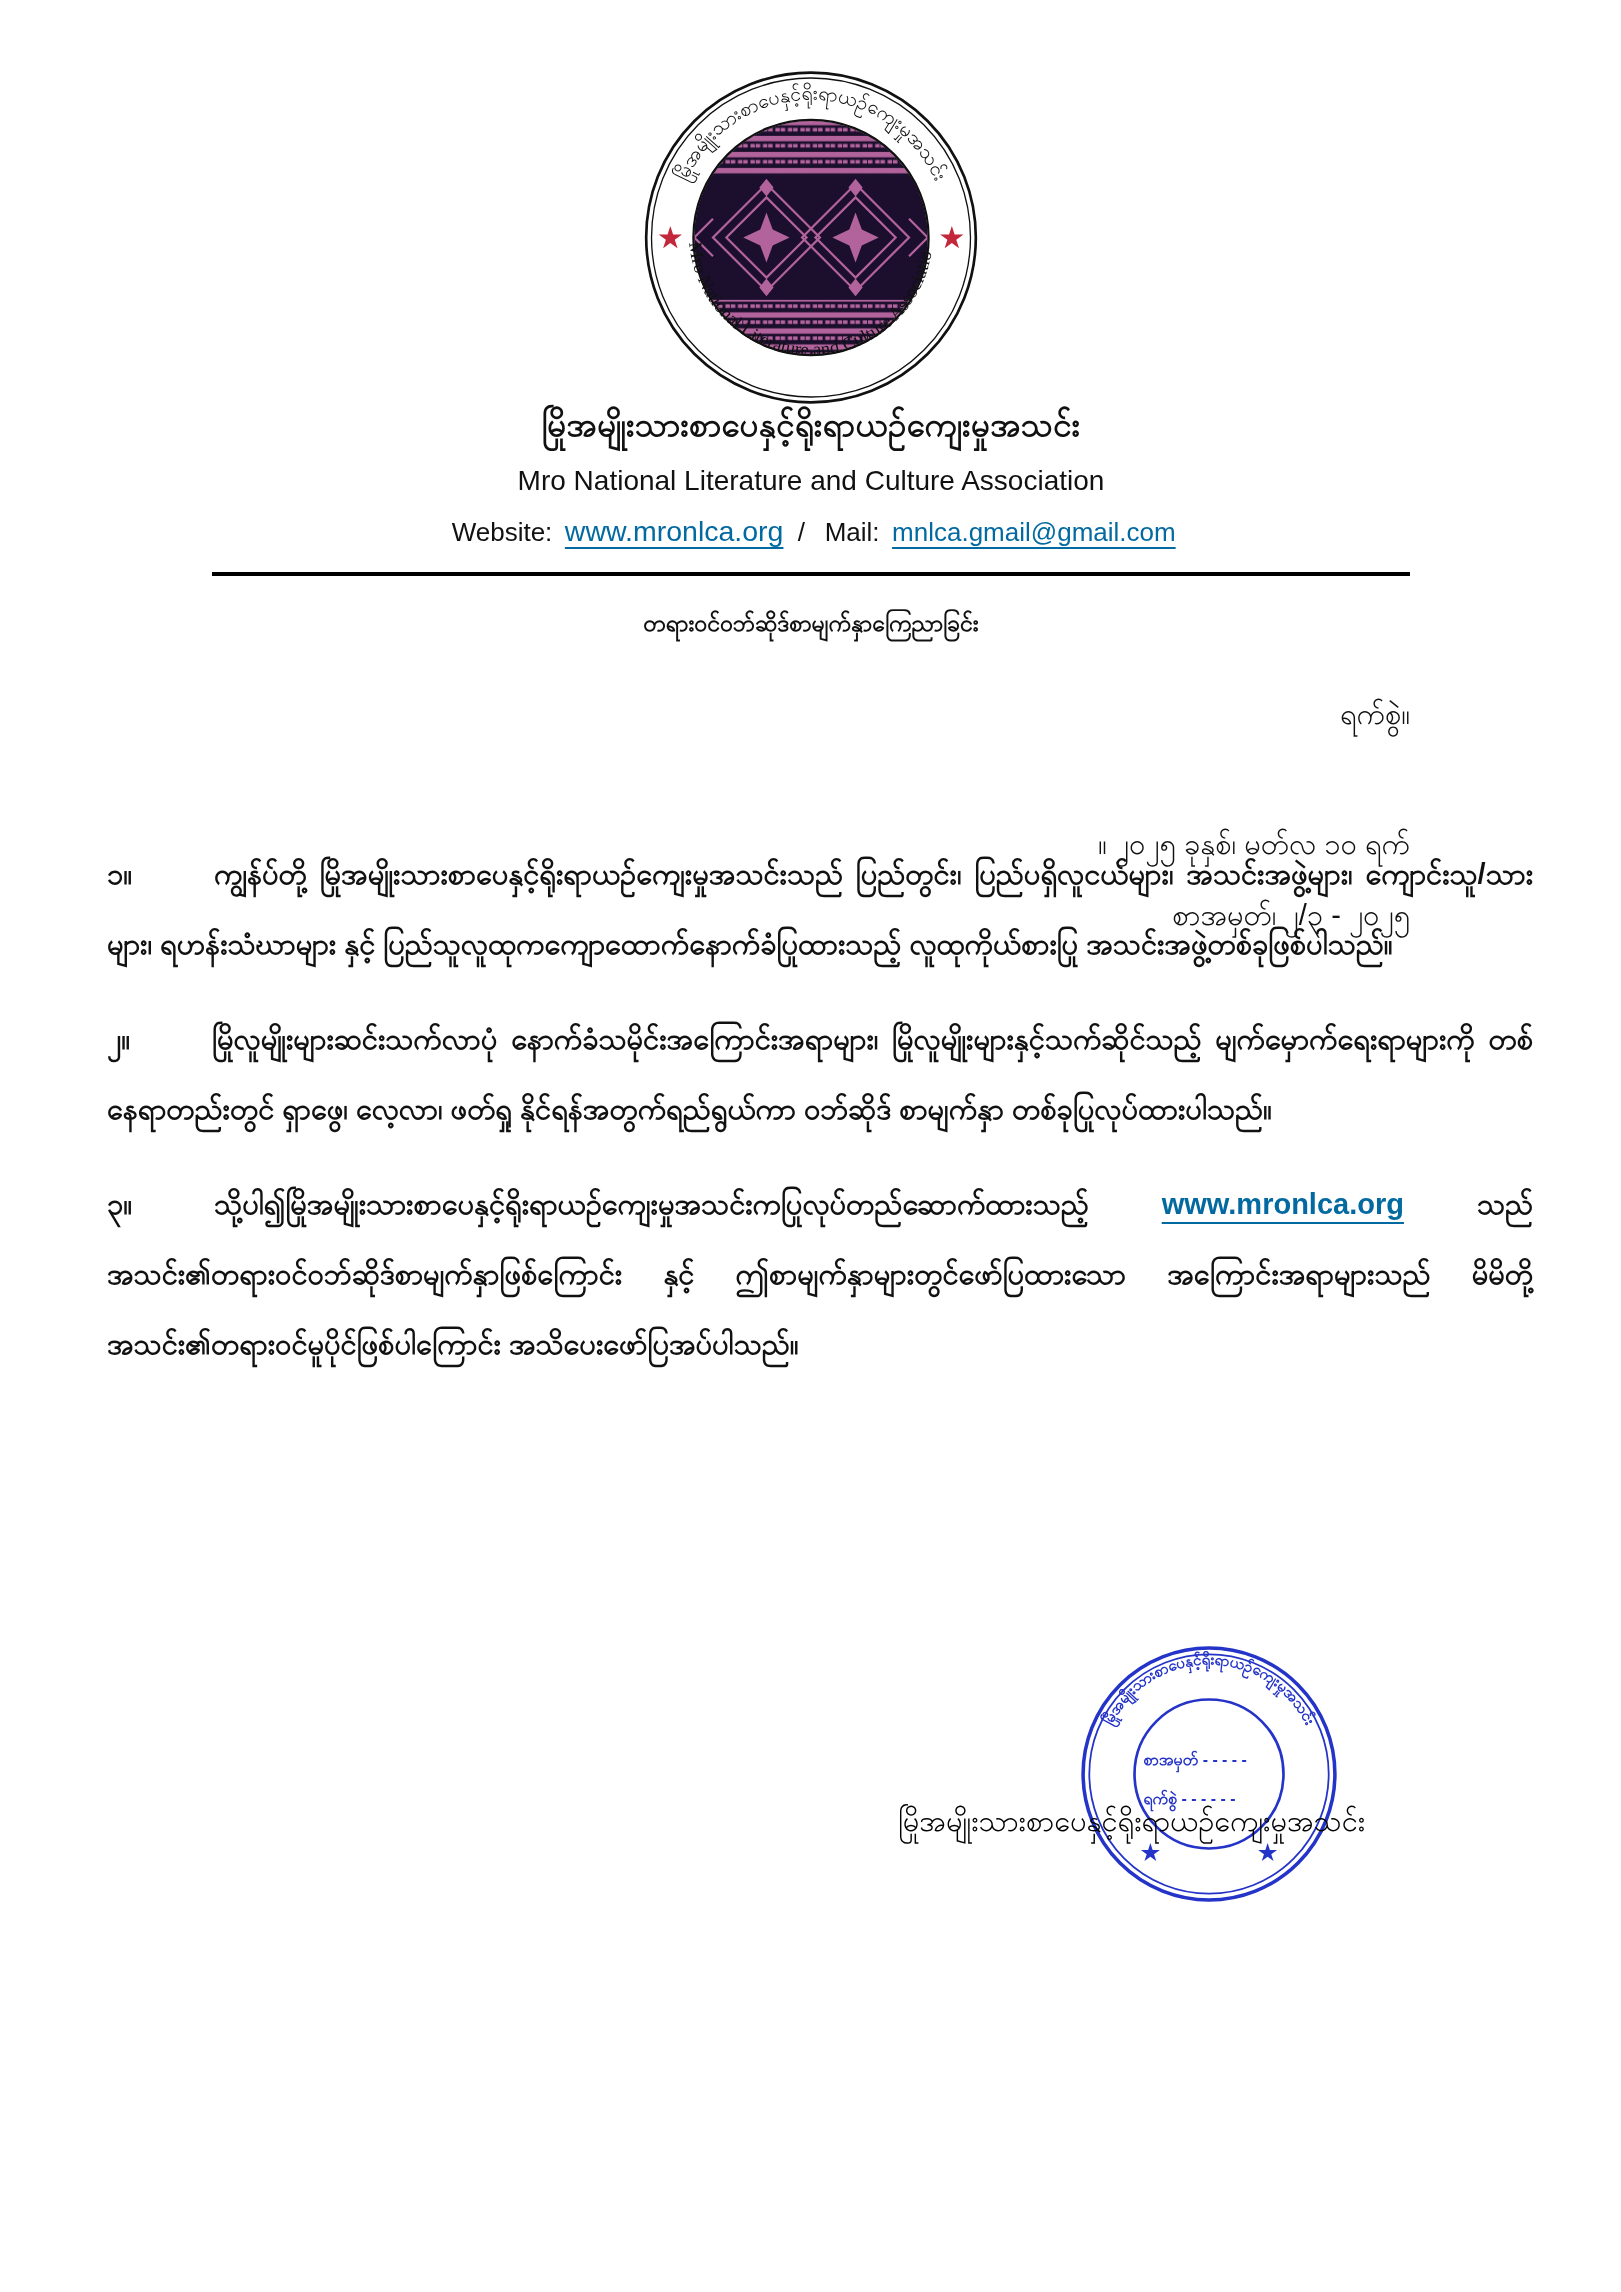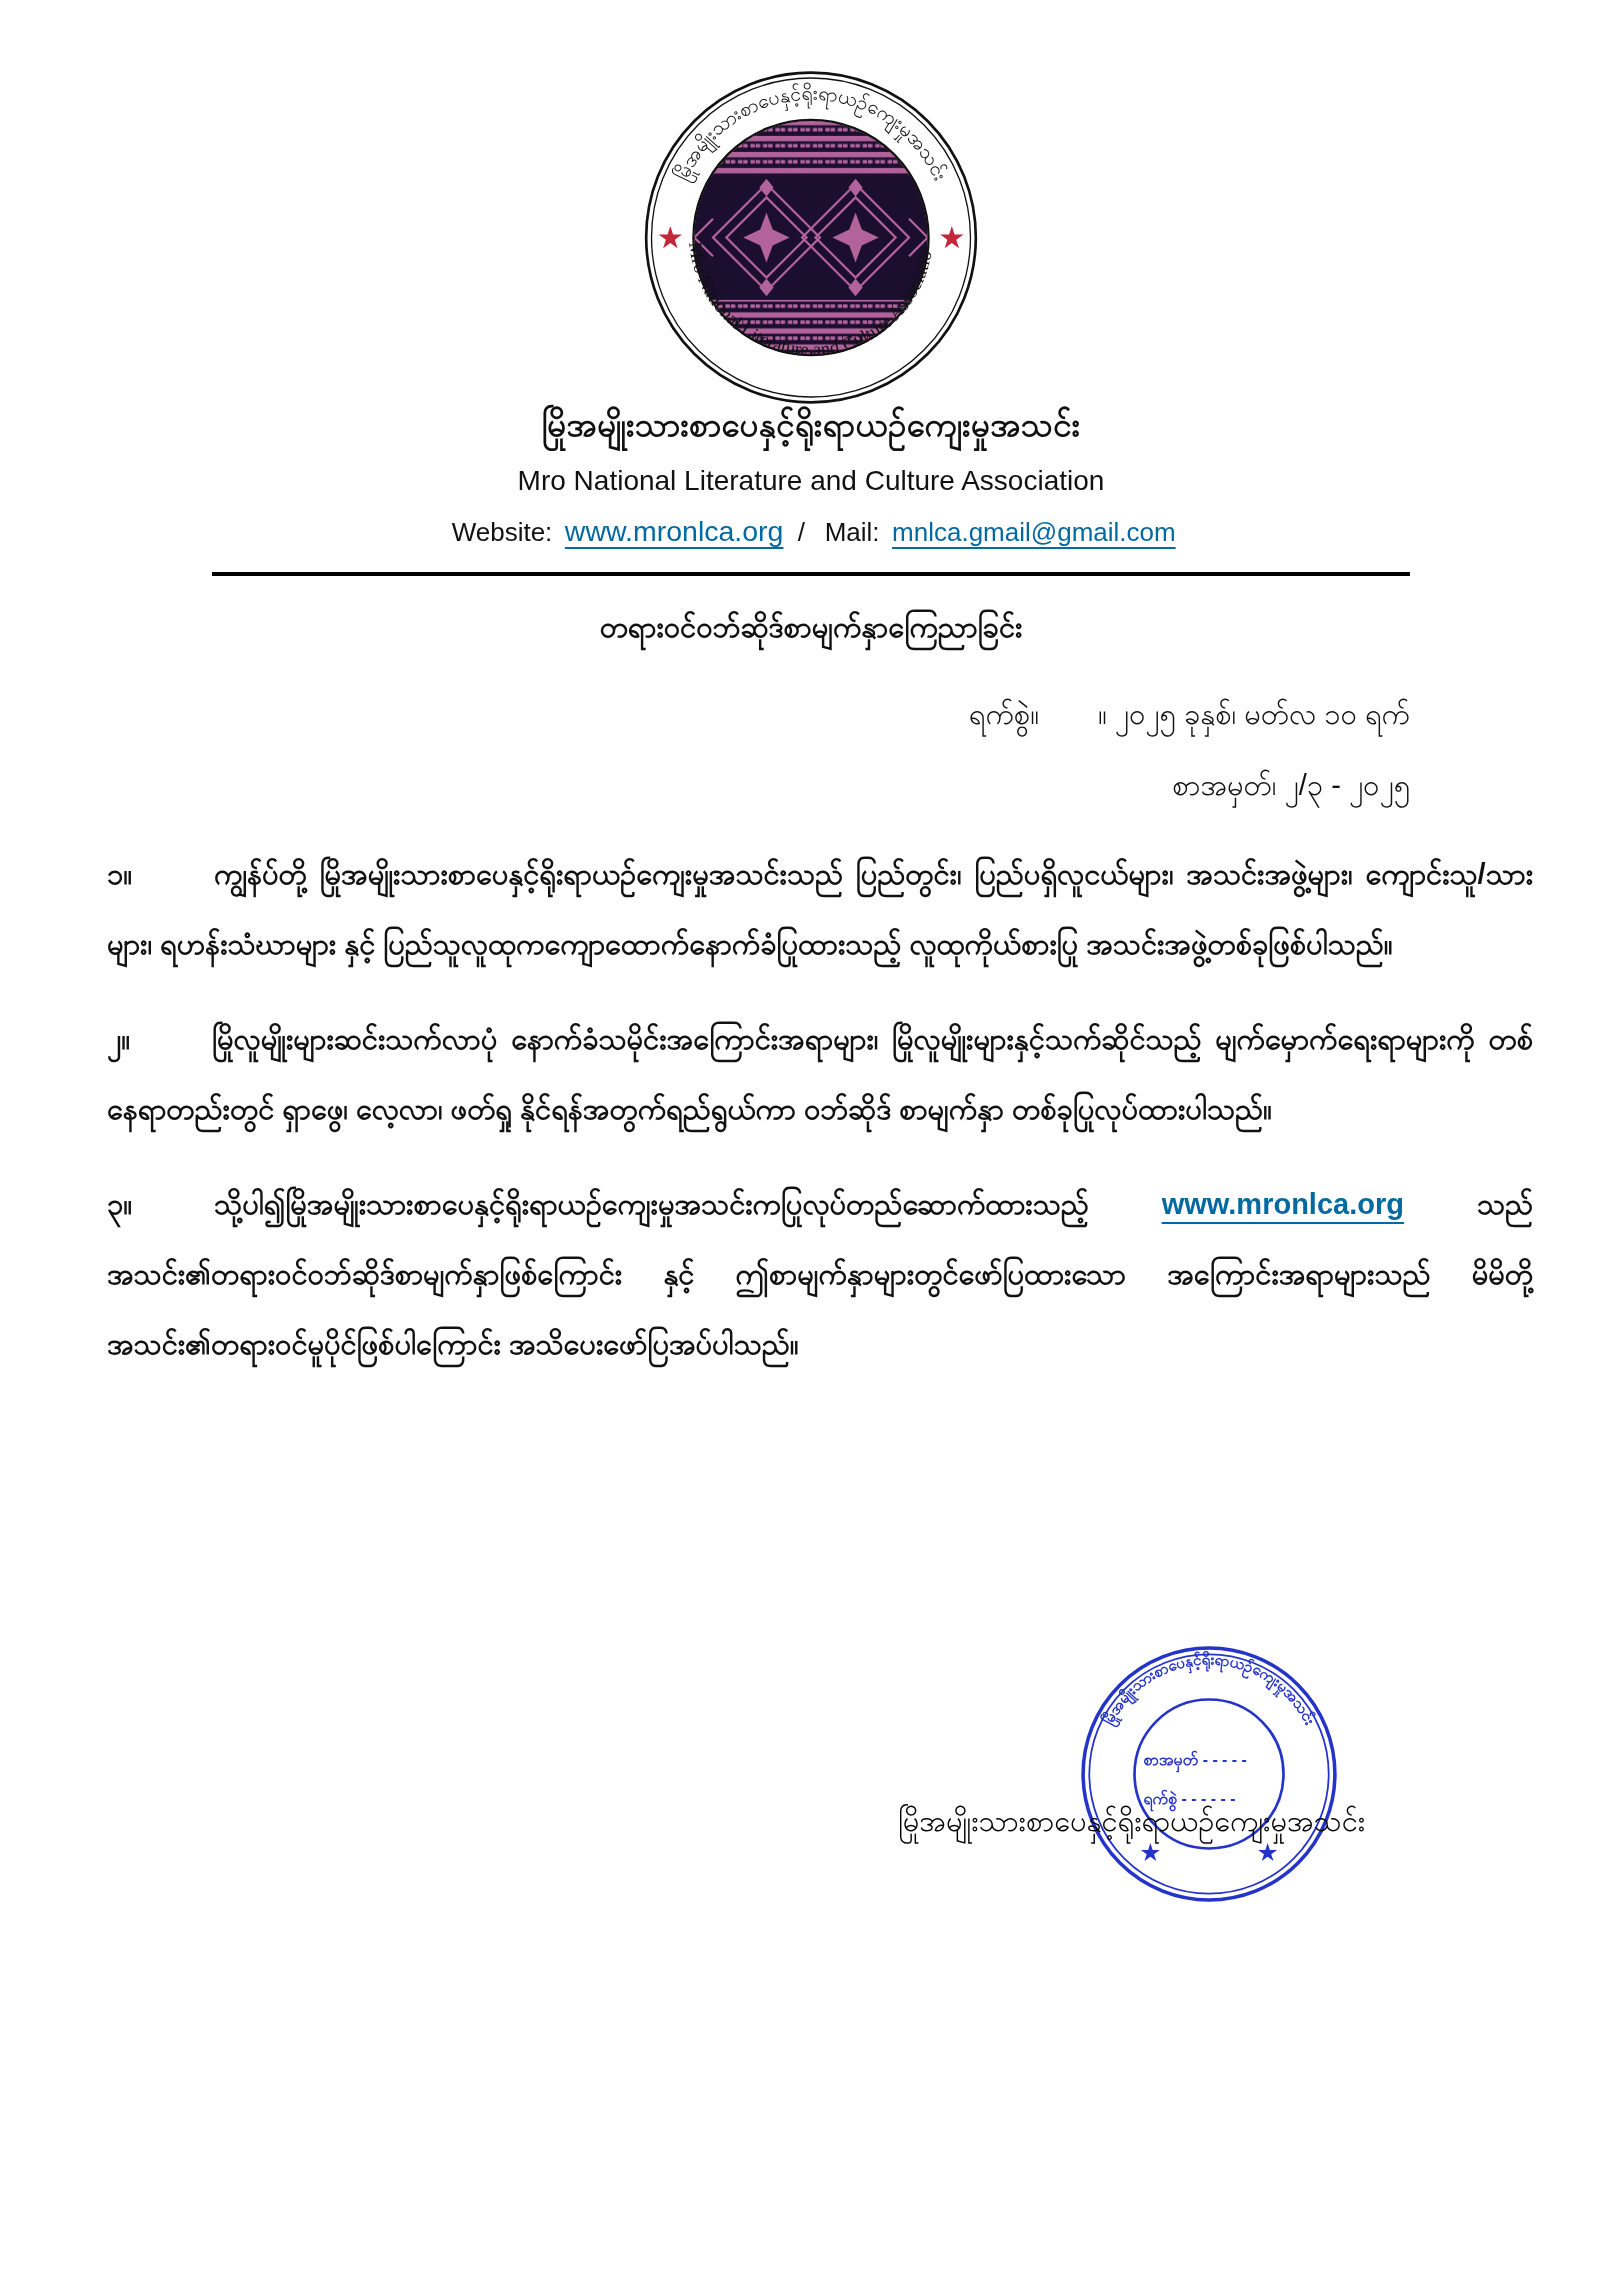--- a/index.html
+++ b/index.html
@@ -67,32 +67,32 @@
     height: 0;
     border: none;
     border-top: 4.5px solid #000000;
   }
 
   
   .doc-title {
     position: absolute;
     top: 608px; left: 0; right: 0;
     text-align: center;
-    font-size: 29px;
+    font-size: 23px;
     font-weight: bold;
   }
   .meta {
     position: absolute;
     top: 679px;
     right: 212px;
     text-align: right;
     font-size: 29px;
     line-height: 71px;
   }
-  .meta-line1 { display: flex; justify-content: space-between; gap: 59px; }
+  .meta-line1 { display: flex; justify-content: space-between; gap: 59px; flex-direction: column; }
 
   
   .doc-body {
     position: absolute;
     top: 839px;
     left: 107px;
     width: 1426px;
     font-size: 29px;
     line-height: 70px;
     text-align: justify;

